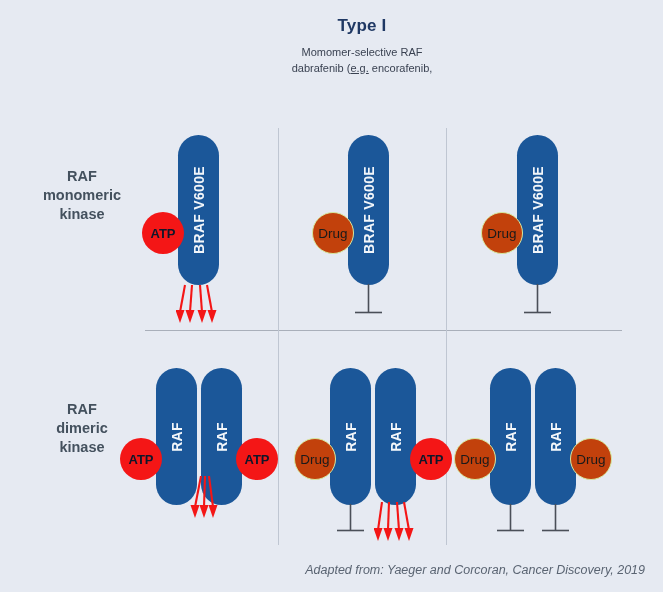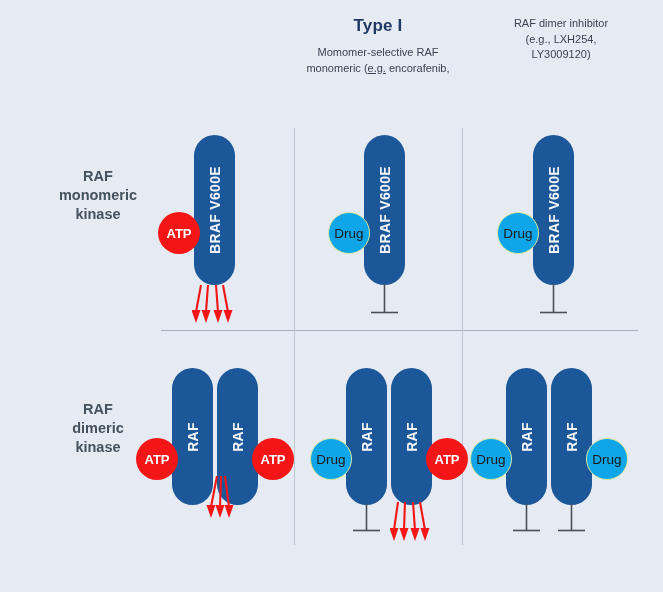--- a/index.html
+++ b/index.html
@@ -9,21 +9,21 @@
   body {
     width: 663px;
     height: 592px;
     background: #E6EAF2;
     font-family: "Liberation Sans", sans-serif;
     overflow: hidden;
     position: relative;
   }
   .canvas {
     position: absolute;
-    left: 16px; top: 0;
+    left: 0; top: 0;
     width: 575px;
     height: 592px;
   }
 
   
   .col-head {
     position: absolute;
     text-align: center;
   }
   .col-head .ctitle {
@@ -100,24 +100,24 @@
     border-radius: 50%;
     display: flex;
     align-items: center;
     justify-content: center;
     font-size: 13px;
     font-weight: bold;
     box-sizing: border-box;
   }
   .ligand.atp {
     background: #F41616;
-    color: #ffffff;
+    color: #0f172a;
   }
   .ligand.drug {
-    background: #0ea5e9;
+    background: #c2410c;
     color: #1A1A1A;
     border: 1.5px solid #D7E89E;
     font-weight: normal;
     font-size: 13.5px;
   }
 
   
   .arrows { position: absolute; }
 
   
@@ -136,30 +136,25 @@
 </style>
 </head>
 <body>
 
 <div class="canvas">
 
   <div class="col-head" id="head-type1">
     <div class="ctitle">Type I</div>
     <div class="csub">
       <span>Momomer-selective RAF</span><br>
-      <span>monomeric (</span><span class="ul">e.g.</span><span> encorafenib,</span><br>
+      <span>dabrafenib (</span><span class="ul">e.g.</span><span> encorafenib,</span><br>
     </div>
   </div>
 
   <div class="col-head" id="head-type2">
-    <div class="csub">
-      <span>RAF dimer inhibitor</span><br>
-      <span>(e.g., LXH254,</span><br>
-      <span>LY3009120)</span>
-    </div>
   </div>
 
   <div class="row-label" id="row-label-mono">
     <span>RAF</span><br>
     <span>monomeric</span><br>
     <span>kinase</span>
   </div>
 
   <div class="row-label" id="row-label-dimer">
     <span>RAF</span><br>
@@ -282,14 +277,15 @@
       </g>
     </svg>
     <svg class="tbar" style="left:45px; top:136px;" width="41" height="36" viewBox="0 0 41 36">
       <g stroke="#4A4F58" stroke-width="1.6" fill="none">
         <line x1="20.5" y1="0" x2="20.5" y2="26"></line>
         <line x1="7" y1="26.5" x2="34" y2="26.5"></line>
       </g>
     </svg>
   </div>
 
+  <div id="footer-credit">Adapted from: Yaeger and Corcoran, Cancer Discovery, 2019</div>
 
 </div>
 
 </body></html>

